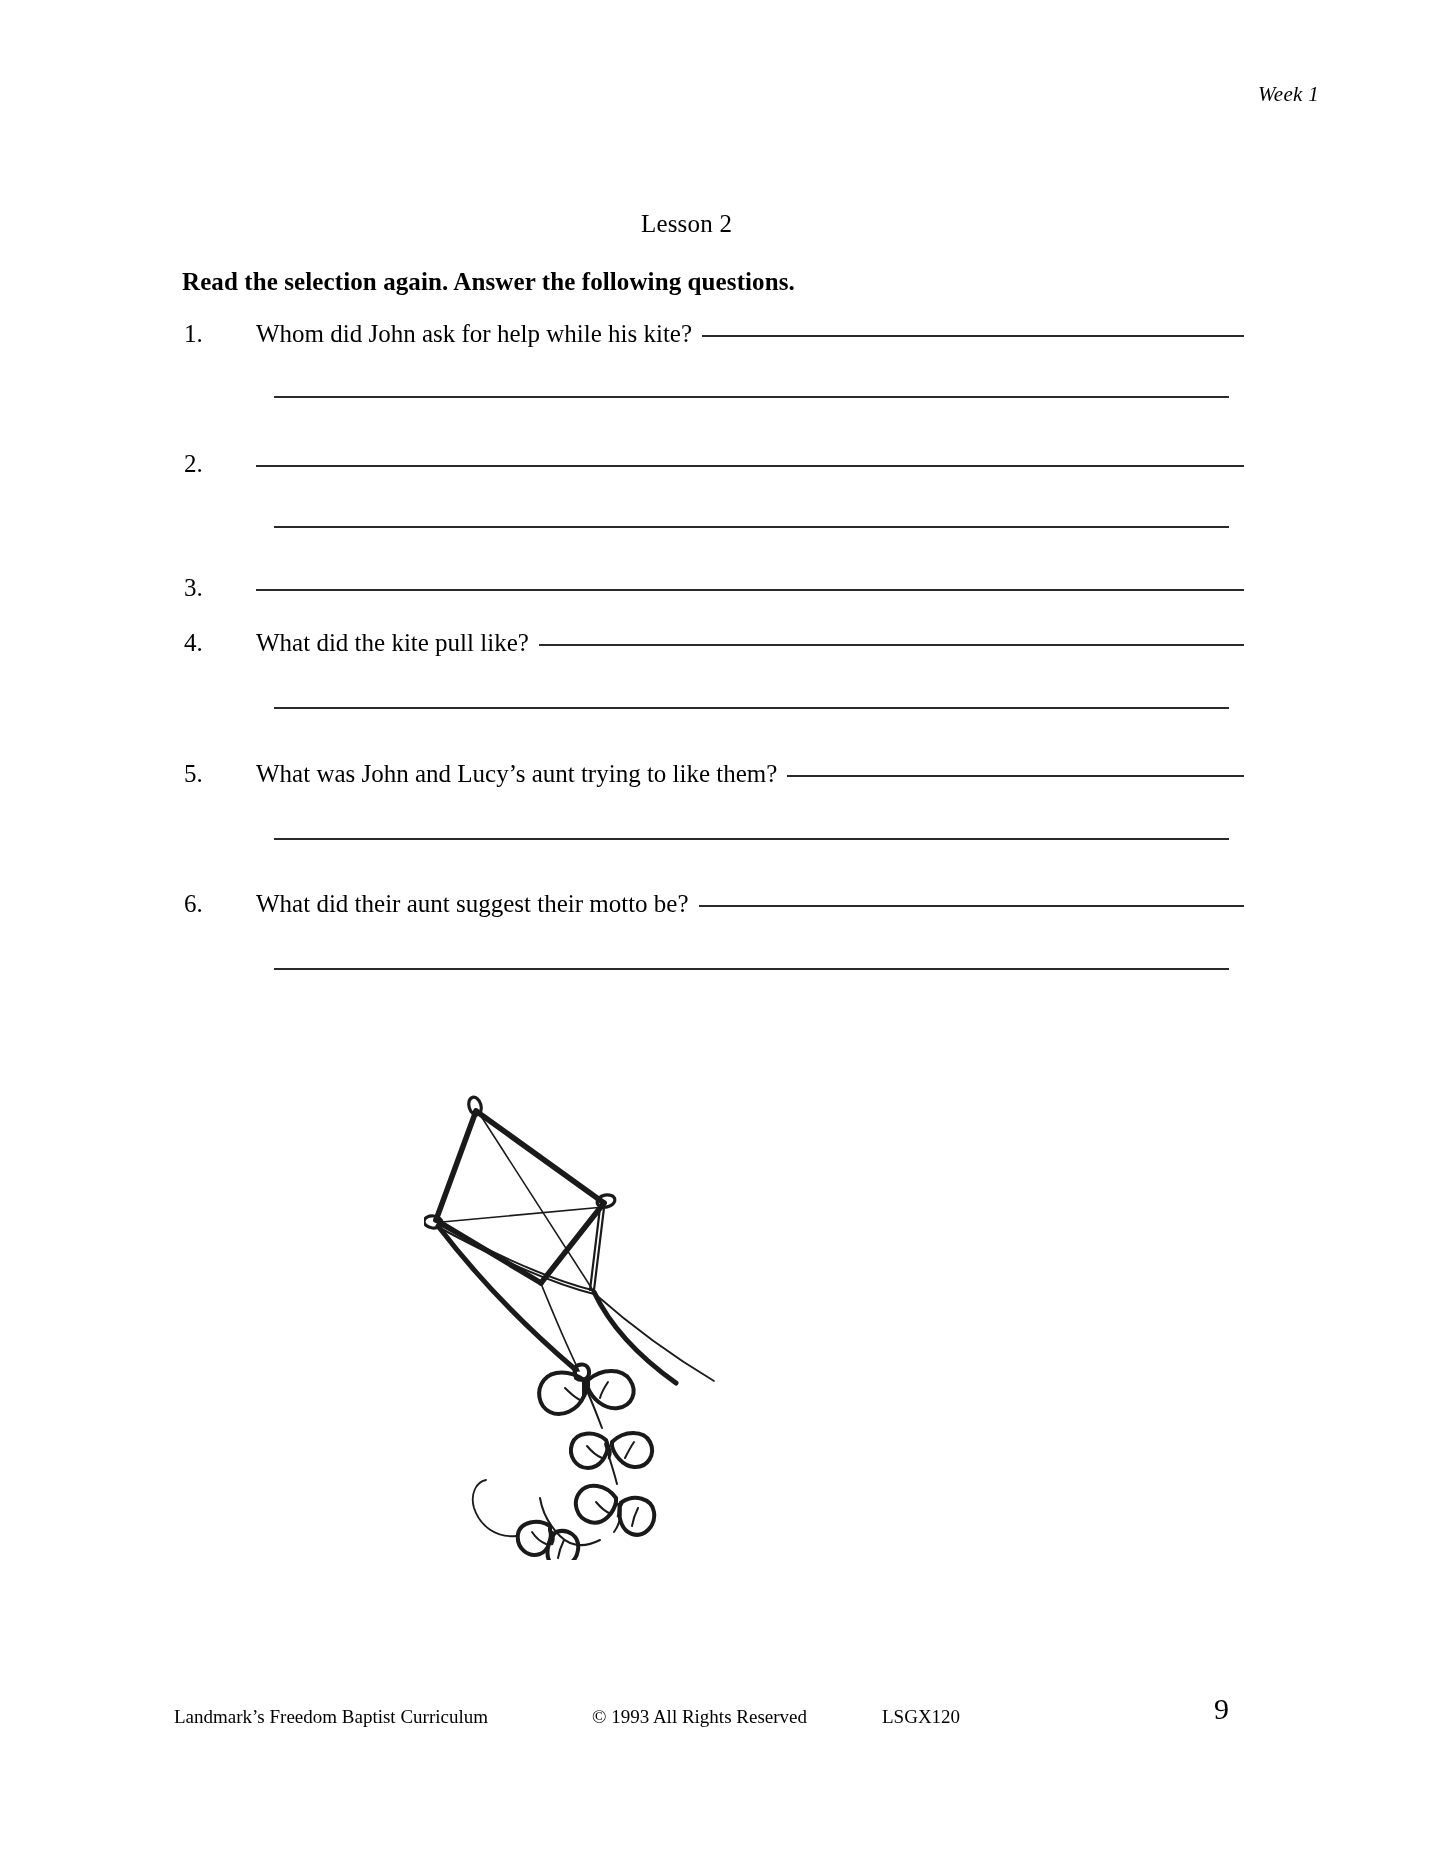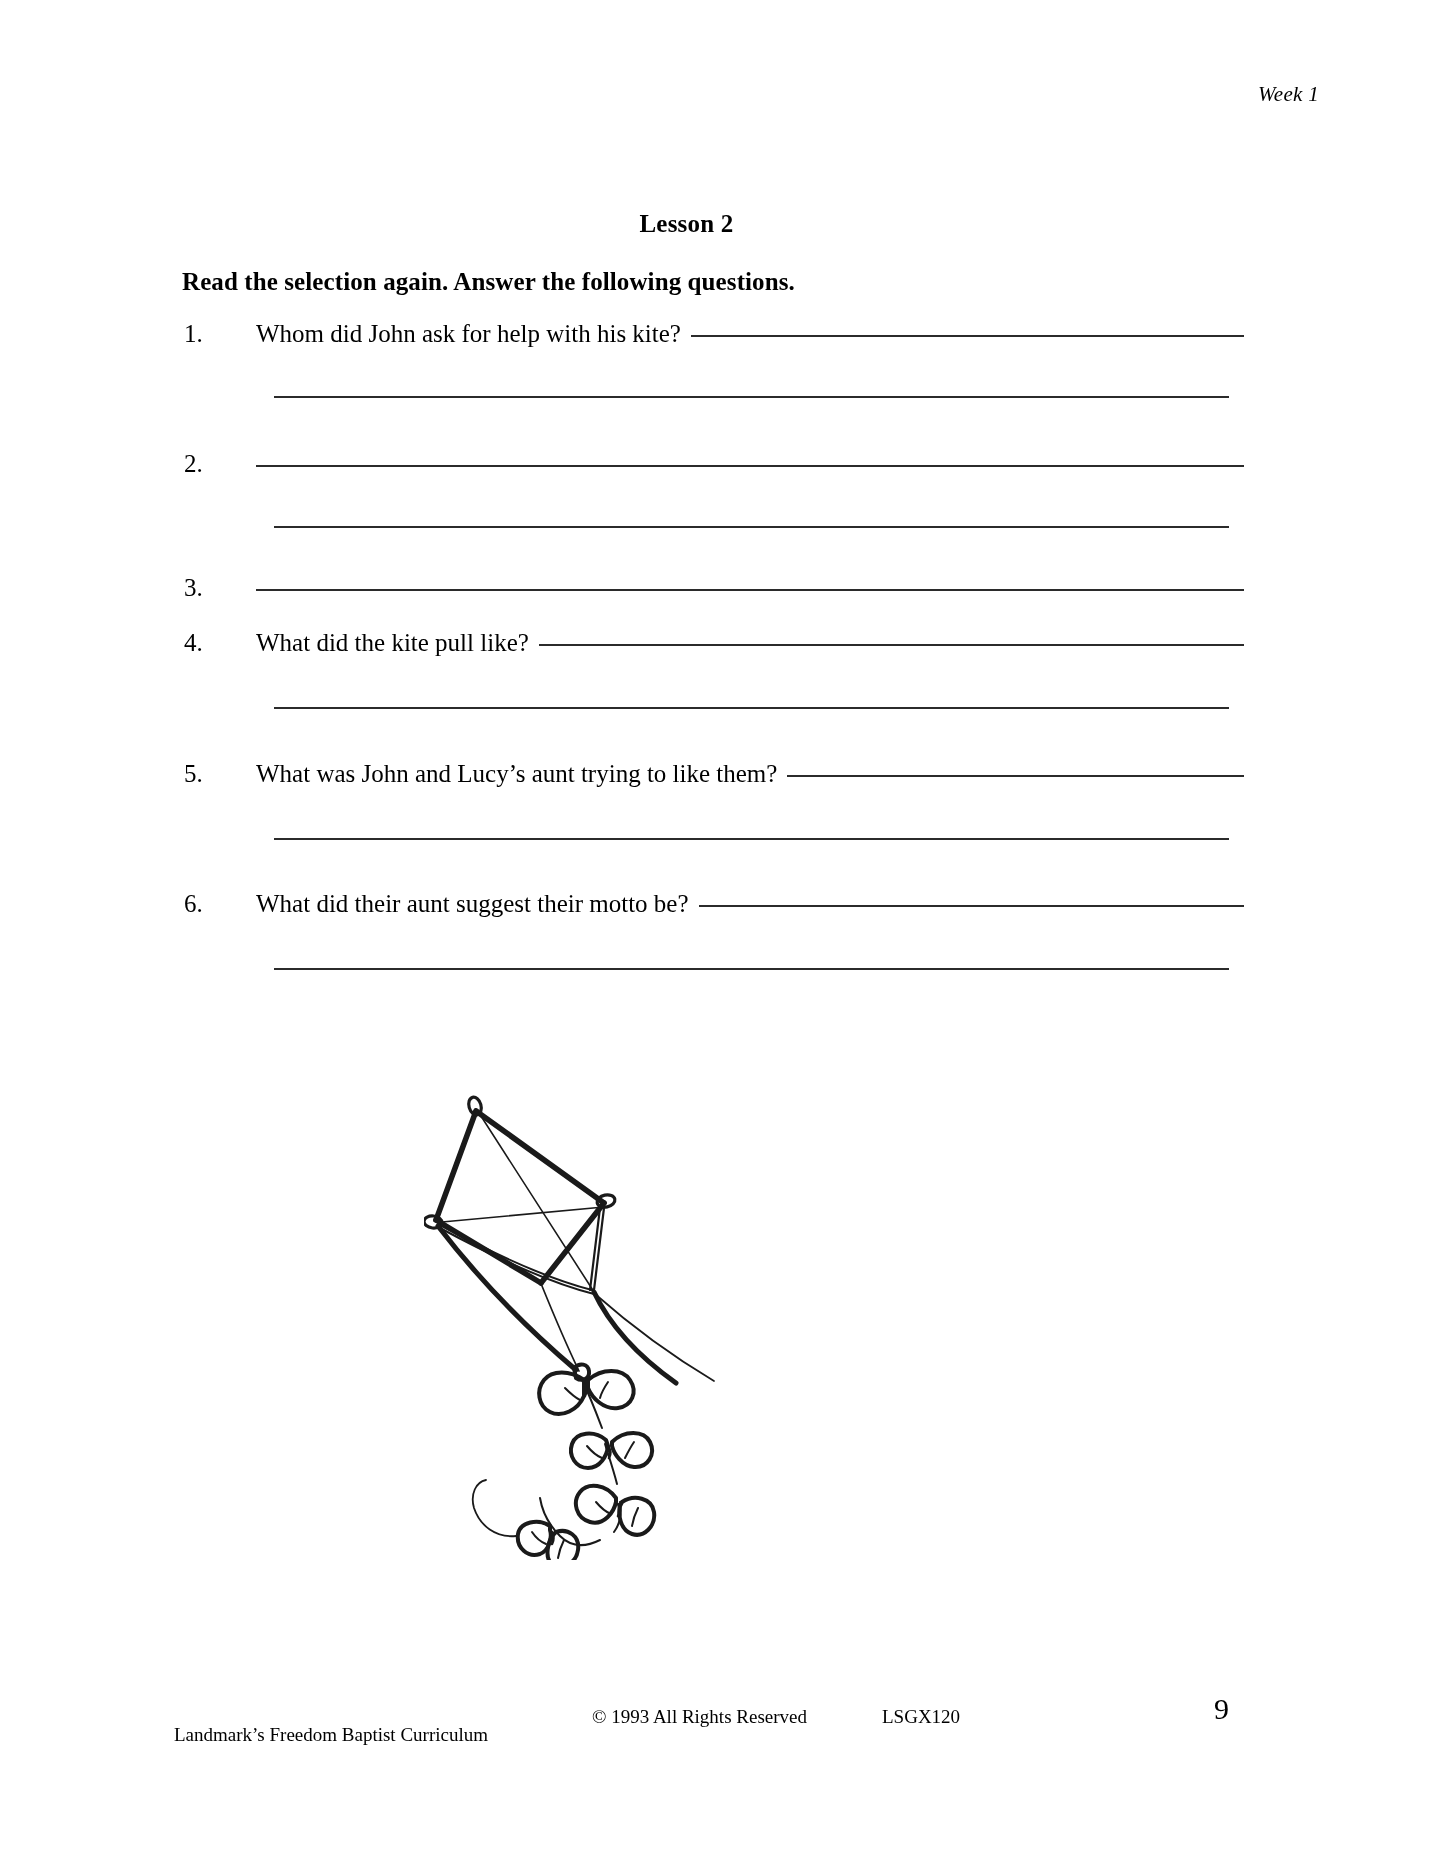--- a/index.html
+++ b/index.html
@@ -30,21 +30,21 @@
     letter-spacing: 0.3px;
   }
 
   
   .lesson-title {
     position: absolute;
     top: 210px;
     left: 0;
     width: 1395px;
     text-align: center;
-    font-weight: bold;
+    font-weight: normal;
     font-size: 25px;
     letter-spacing: 0.2px;
   }
   .lesson-title-inner {
     display: inline-block;
     margin-left: -70px;
   }
 
   
   .instruction {
@@ -113,21 +113,21 @@
     position: absolute;
     left: 150px;
     top: 1700px;
     width: 1160px;
     height: 50px;
     font-size: 19px;
   }
   .footer-left {
     position: absolute;
     left: 0;
-    top: 24px;
+    top: 6px;
   }
   .footer-center {
     position: absolute;
     left: 418px;
     top: 6px;
   }
   .footer-code {
     position: absolute;
     left: 708px;
     top: 6px;
@@ -149,21 +149,21 @@
   <div class="lesson-title">
     <span class="lesson-title-inner">Lesson 2</span>
   </div>
 
   <div class="instruction">Read the selection again. Answer the following questions.</div>
 
   <div class="questions">
 
     <div class="q-row" style="top:0px;">
       <span class="q-num">1.</span>
-      <span class="q-text">Whom did John ask for help with his kite?</span>
+      <span class="q-text">Whom did John ask for help while his kite?</span>
       <span class="q-rule"></span>
     </div>
     <div class="answer-rule" style="top:76px;"></div>
 
     <div class="q-row" style="top:130px;">
       <span class="q-num">2.</span>
       <span class="q-rule"></span>
     </div>
     <div class="answer-rule" style="top:206px;"></div>
 

